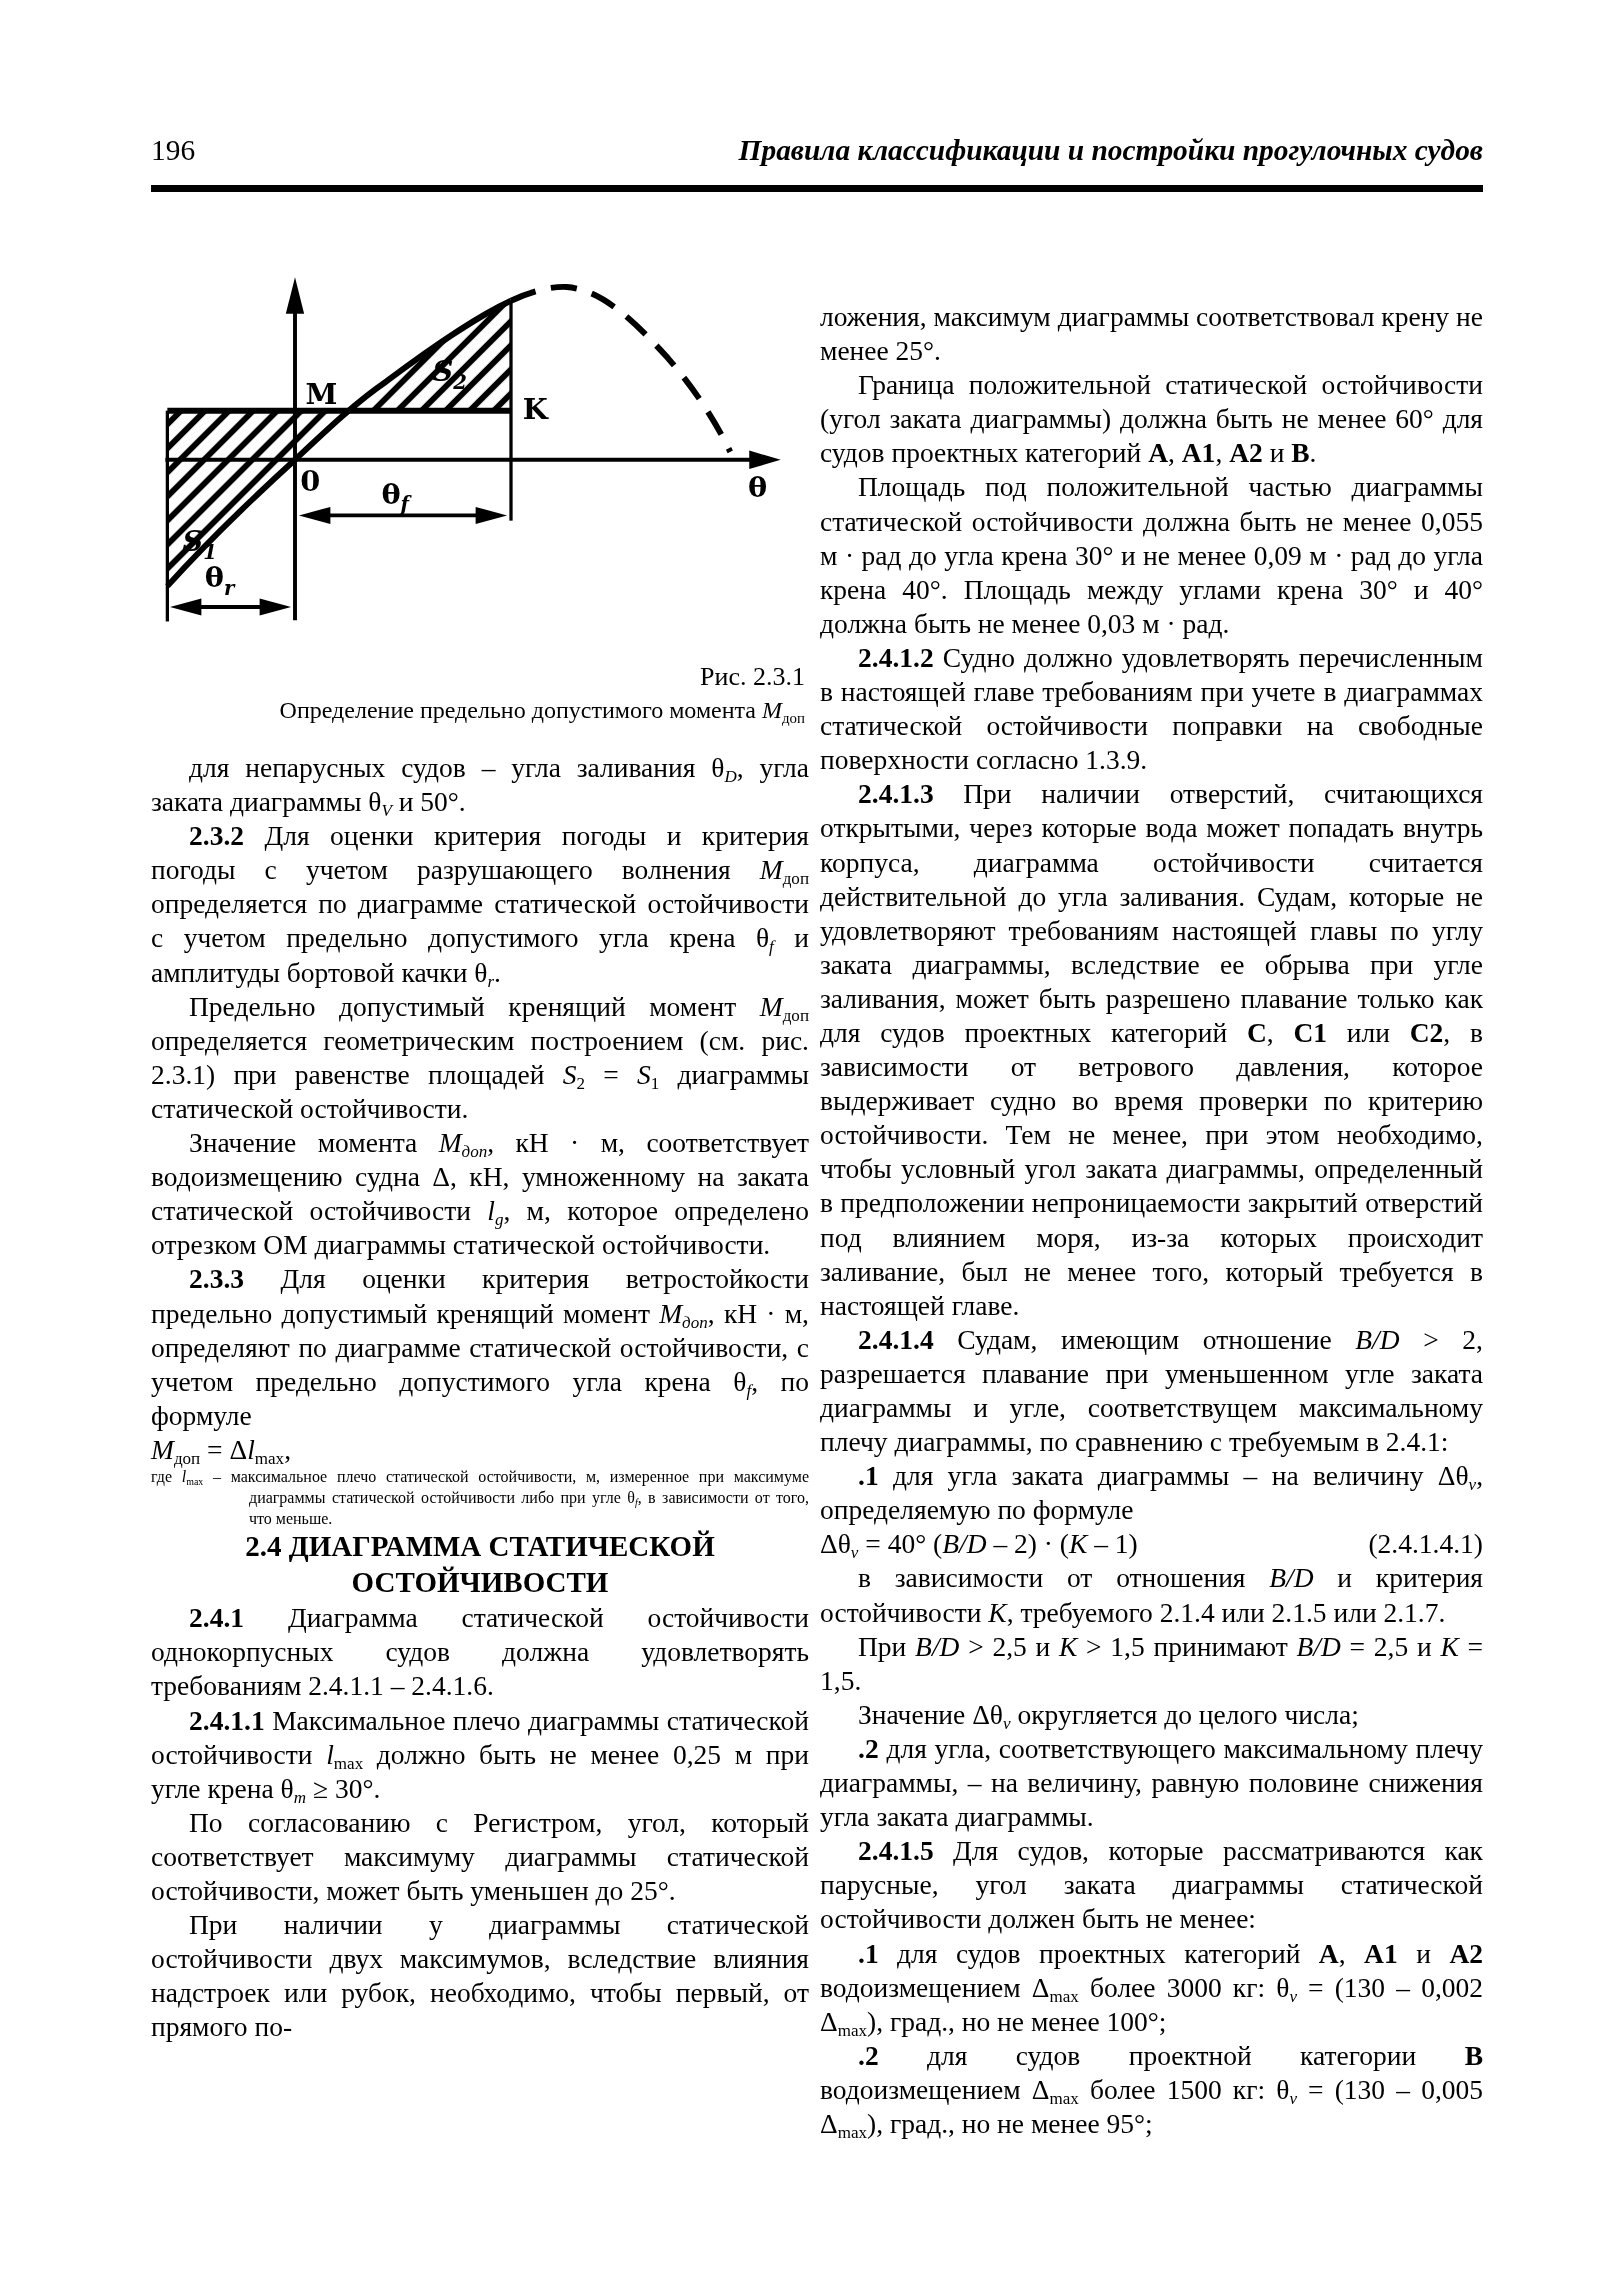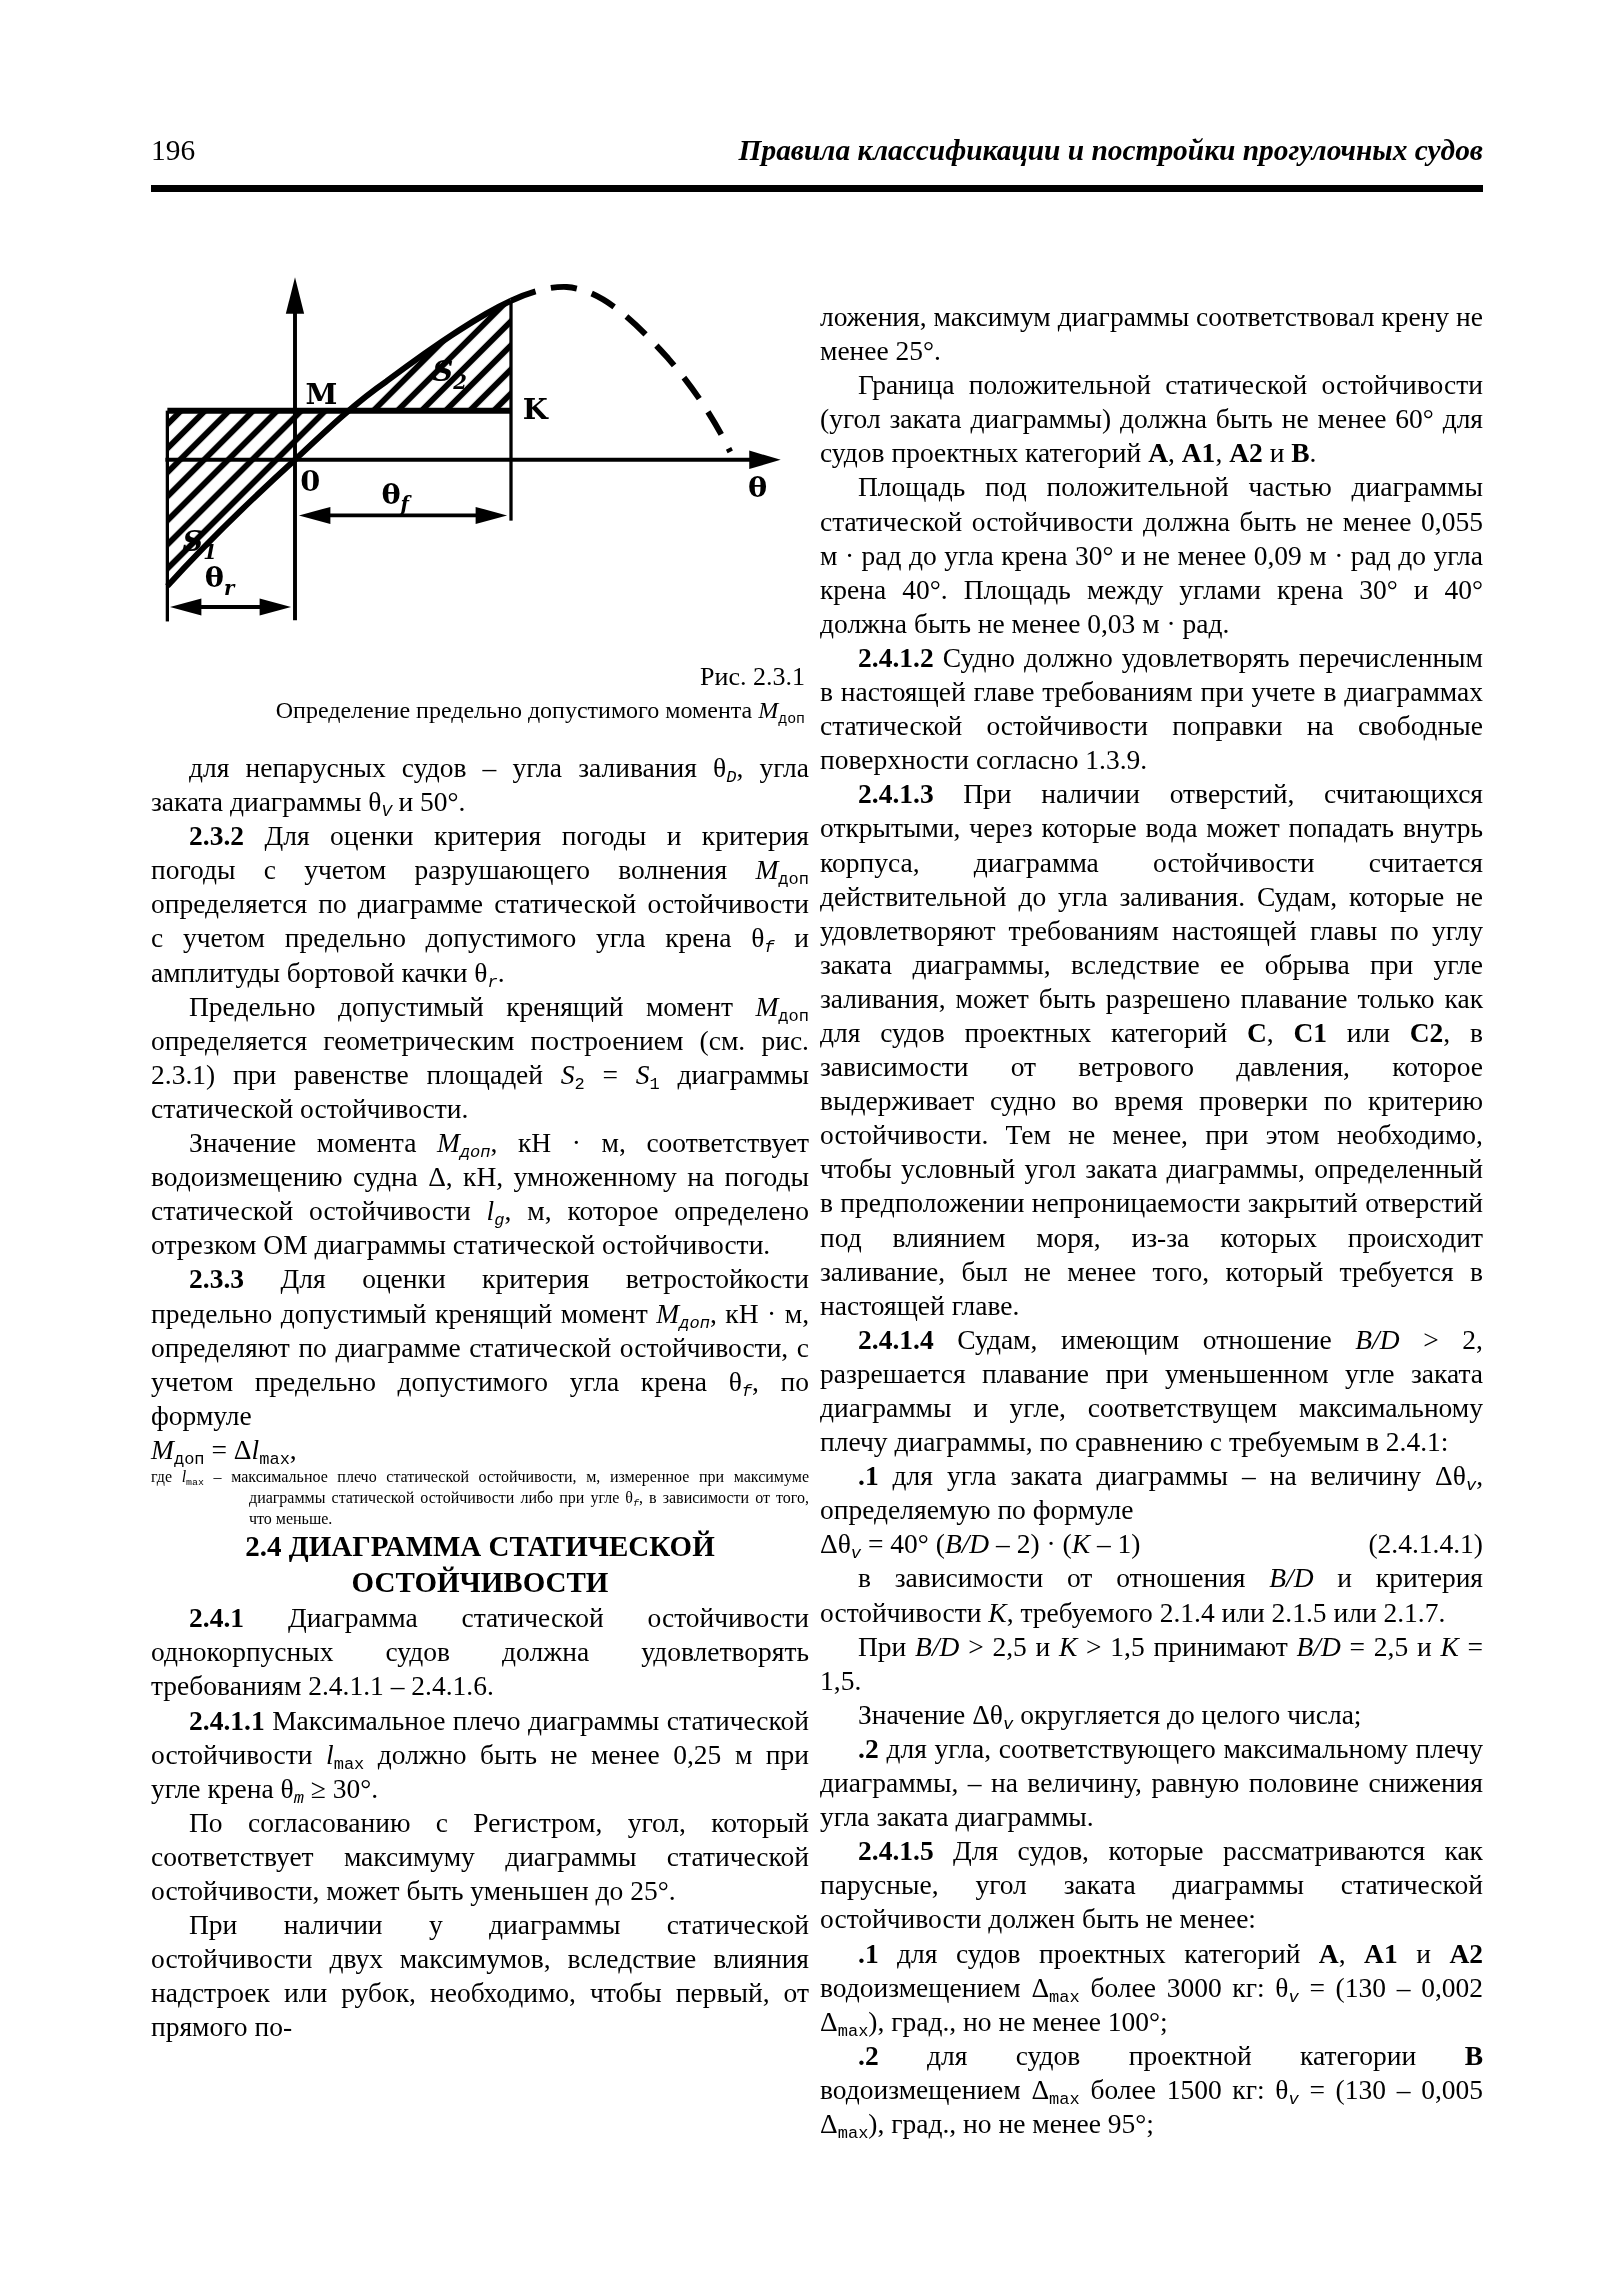--- a/index.html
+++ b/index.html
@@ -29,21 +29,21 @@
   .p-cont{text-indent:0;}
   .p-heading{text-align:center;font-weight:bold;text-indent:0;margin:63px 0 50px;font-size:29px;}
   .p-formula{text-align:left;text-indent:0;margin:41px 0 37px;}
   .p-formula-num{display:flex;justify-content:space-between;text-indent:0;margin:48px 0 43px;text-align:left;}
   .p-formula-num .eq{text-align:left;}
   .p-formula-num .eqnum{text-align:right;}
   .p-note{font-size:16px;line-height:1.3;padding-left:98px;text-indent:-98px;margin-top:6.5px;}
 
   .b{font-weight:bold;}
   .i{font-style:italic;}
-  .sub{font-size:0.62em;vertical-align:-0.32em;line-height:0;font-family:Liberation Mono, monospace;}
+  .sub{font-size:0.62em;vertical-align:-0.32em;line-height:0;}
 
   svg{display:block;}
   .fig-label{font-family:"DejaVu Serif", serif;font-weight:bold;font-size:44px;}
   .fig-label-i{font-style:italic;}
   .svgsub{font-size:30px;font-style:italic;}
 </style>
 </head>
 <body>
 
 <div class="page-header">
@@ -104,21 +104,21 @@
 
 <div class="figure-caption">
   <div class="cap1">Рис. 2.3.1</div>
   <div class="cap2"><span>Определение предельно допустимого момента </span><span class="i">М</span><span class="sub">доп</span></div>
 </div>
 
 <div id="left-col" class="column">
     <p class="p-body"><span>для непарусных судов – угла заливания θ</span><span class="i sub">D</span><span>, угла заката диаграммы θ</span><span class="i sub">V</span><span> и 50°.</span></p>
     <p class="p-body"><span class="b">2.3.2</span><span> Для оценки критерия погоды и критерия погоды с учетом разрушающего волнения </span><span class="i">М</span><span class="sub">доп</span><span> определяется по диаграмме статической остойчивости с учетом предельно допустимого угла крена θ</span><span class="i sub">f</span><span> и амплитуды бортовой качки θ</span><span class="i sub">r</span><span>.</span></p>
     <p class="p-body"><span>Предельно допустимый кренящий момент </span><span class="i">М</span><span class="sub">доп</span><span> определяется геометрическим построением (см. рис. 2.3.1) при равенстве площадей </span><span class="i">S</span><span class="sub">2</span><span> = </span><span class="i">S</span><span class="sub">1</span><span> диаграммы статической остойчивости.</span></p>
-    <p class="p-body"><span>Значение момента </span><span class="i">М</span><span class="i sub">доп</span><span>, кН · м, соответствует водоизмещению судна Δ, кН, умноженному на погоды статической остойчивости </span><span class="i">l</span><span class="i sub">g</span><span>, м, которое определено отрезком ОМ диаграммы статической остойчивости.</span></p>
+    <p class="p-body"><span>Значение момента </span><span class="i">М</span><span class="i sub">доп</span><span>, кН · м, соответствует водоизмещению судна Δ, кН, умноженному на заката статической остойчивости </span><span class="i">l</span><span class="i sub">g</span><span>, м, которое определено отрезком ОМ диаграммы статической остойчивости.</span></p>
     <p class="p-body"><span class="b">2.3.3</span><span> Для оценки критерия ветростойкости предельно допустимый кренящий момент </span><span class="i">М</span><span class="i sub">доп</span><span>, кН · м, определяют по диаграмме статической остойчивости, с учетом предельно допустимого угла крена θ</span><span class="i sub">f</span><span>, по формуле</span></p>
     <p class="p-formula"><span class="i">М</span><span class="sub">доп</span><span> = Δ</span><span class="i">l</span><span class="sub">max</span><span>,</span></p>
     <p class="p-note"><span>где </span><span class="i">l</span><span class="sub">max</span><span> – максимальное плечо статической остойчивости, м, измеренное при максимуме диаграммы статической остойчивости либо при угле θ</span><span class="i sub">f</span><span>, в зависимости от того, что меньше.</span></p>
     <p class="p-heading"><span class="b">2.4 ДИАГРАММА СТАТИЧЕСКОЙ ОСТОЙЧИВОСТИ</span></p>
     <p class="p-body"><span class="b">2.4.1</span><span> Диаграмма статической остойчивости однокорпусных судов должна удовлетворять требованиям 2.4.1.1 – 2.4.1.6.</span></p>
     <p class="p-body"><span class="b">2.4.1.1</span><span> Максимальное плечо диаграммы статической остойчивости </span><span class="i">l</span><span class="sub">max</span><span> должно быть не менее 0,25 м при угле крена θ</span><span class="i sub">m</span><span> ≥ 30°.</span></p>
     <p class="p-body"><span>По согласованию с Регистром, угол, который соответствует максимуму диаграммы статической остойчивости, может быть уменьшен до 25°.</span></p>
     <p class="p-body"><span>При наличии у диаграммы статической остойчивости двух максимумов, вследствие влияния надстроек или рубок, необходимо, чтобы первый, от прямого по-</span></p>
   </div>
 <div id="right-col" class="column">

